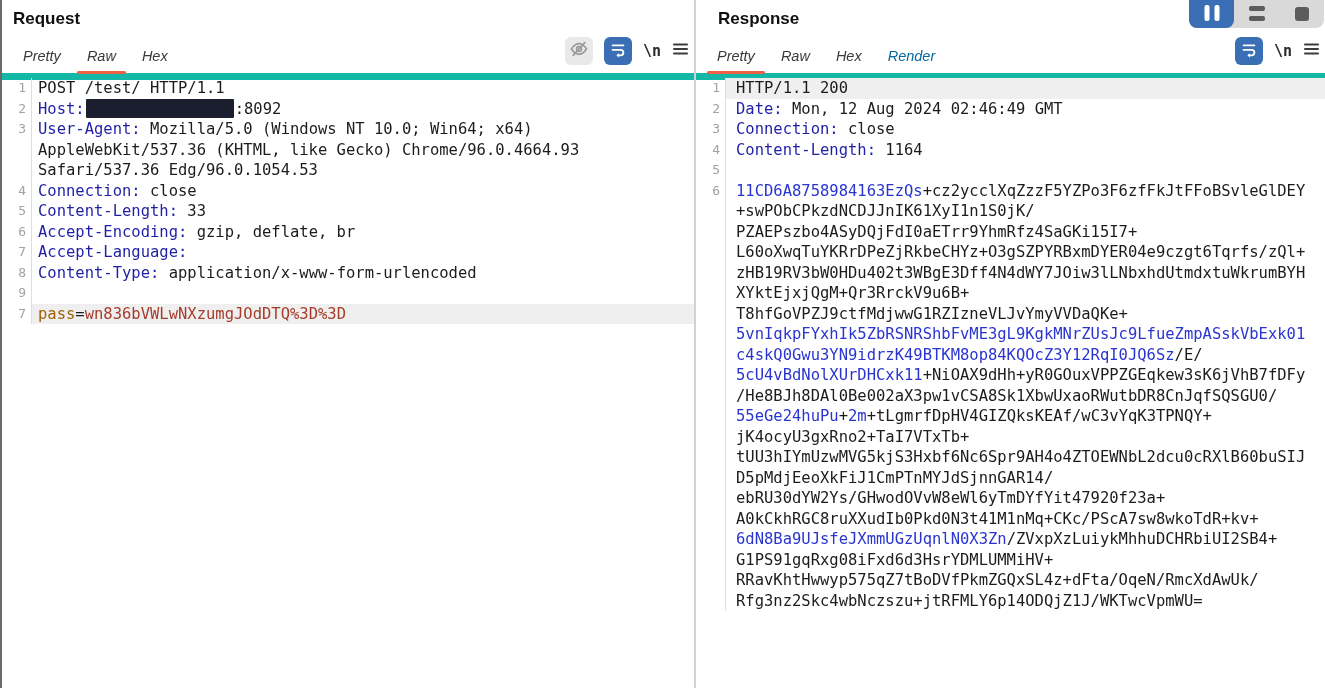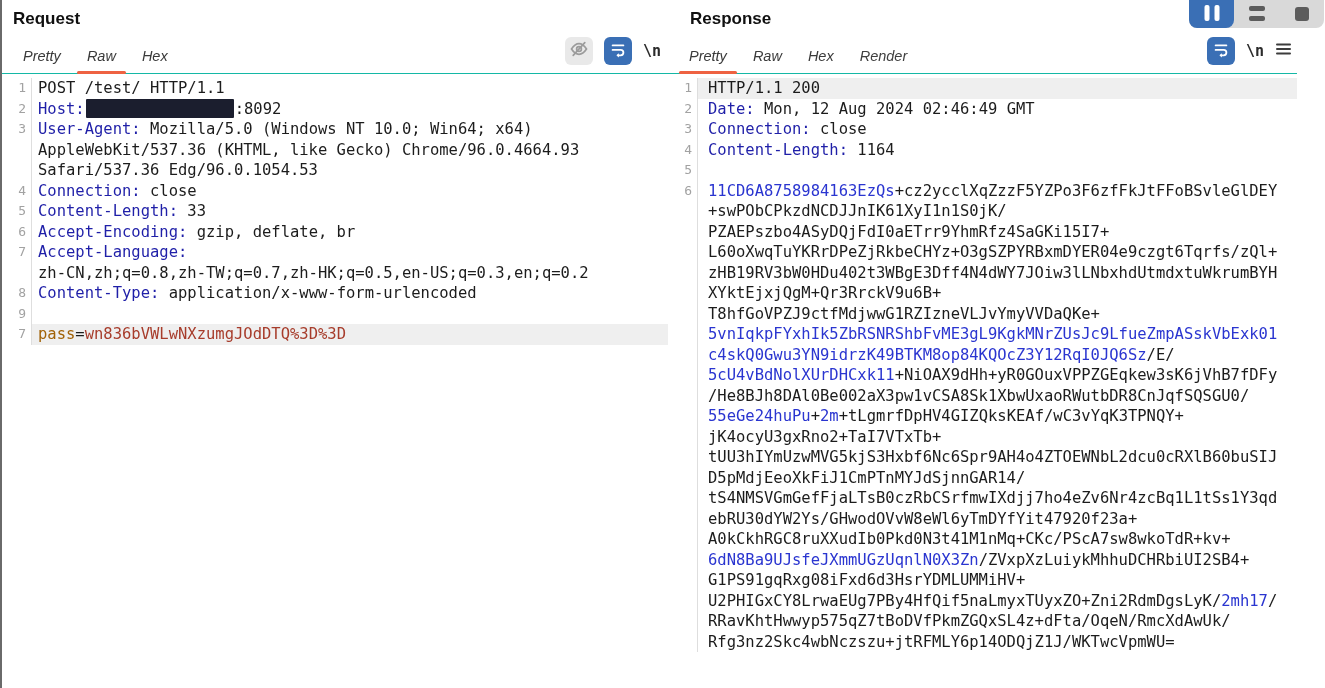--- a/index.html
+++ b/index.html
@@ -4,30 +4,30 @@
 <style>
   html,body{margin:0;padding:0;}
   body{
     width:1325px;height:688px;position:relative;overflow:hidden;
     background:#ffffff;font-family:"Liberation Sans",sans-serif;
     -webkit-font-smoothing:antialiased;
   }
   .page-edge{position:absolute;left:0;top:0;width:2px;height:100%;background:#6a6a6a;}
   .panel{position:absolute;top:0;height:100%;background:#fff;}
   #request-panel{left:2px;width:692px;}
-  #response-panel{left:668px;width:629px;}
+  #response-panel{left:696px;width:629px;}
   .panel-divider{position:absolute;left:694px;top:0;width:2px;height:100%;background:#d2d2d2;}
 
-  .panel-header{position:relative;height:73px;border-bottom:1px solid #14b8a6;}
+  .panel-header{position:relative;height:73px;border-bottom:7px solid #14b8a6;}
   .panel-title{position:absolute;top:9px;left:11px;font-size:17px;font-weight:bold;color:#101010;}
   #response-panel .panel-title{left:22px;}
   .tabs{position:absolute;left:8px;bottom:0;display:flex;align-items:flex-end;}
   .tab{position:relative;font-size:14.5px;color:#3a3a3a;padding:7px 13px 9px;white-space:nowrap;font-style:italic;}
   .tab.active::after{content:"";position:absolute;left:3px;right:3px;bottom:-1px;height:3px;border-radius:2px;background:#ee6242;}
-  .tab.disabled{color:#404040;}
+  .tab.disabled{color:#0369a1;}
 
   .toolbar{position:absolute;right:5px;bottom:8px;display:flex;align-items:center;gap:11px;}
   .icon-chip{width:28px;height:28px;border-radius:6px;display:flex;align-items:center;justify-content:center;flex:0 0 auto;}
   .chip-gray{background:#e9e9e9;}
   .chip-blue{background:#3a6fb5;}
   .nl{font-family:"DejaVu Sans Mono",monospace;font-size:15px;font-weight:bold;color:#2b2b2b;}
 
   .editor{
     position:absolute;top:74px;bottom:0;left:0;right:0;
     font-family:"DejaVu Sans Mono",monospace;font-size:15.5px;line-height:20.5px;
@@ -109,21 +109,20 @@
   <div class="editor" id="request-editor">
       <div class="code-row"><span class="gutter">1</span><span class="row-text"><span class="c-text">POST /test/ HTTP/1.1</span></span></div>
       <div class="code-row"><span class="gutter">2</span><span class="row-text"><span class="c-key">Host:</span><span class="redact" style="width: 148px;"></span><span class="c-text">:8092</span></span></div>
       <div class="code-row"><span class="gutter">3</span><span class="row-text"><span class="c-key">User-Agent:</span><span class="c-text"> Mozilla/5.0 (Windows NT 10.0; Win64; x64)</span></span></div>
       <div class="code-row"><span class="gutter"></span><span class="row-text"><span class="c-text">AppleWebKit/537.36 (KHTML, like Gecko) Chrome/96.0.4664.93</span></span></div>
       <div class="code-row"><span class="gutter"></span><span class="row-text"><span class="c-text">Safari/537.36 Edg/96.0.1054.53</span></span></div>
       <div class="code-row"><span class="gutter">4</span><span class="row-text"><span class="c-key">Connection:</span><span class="c-text"> close</span></span></div>
       <div class="code-row"><span class="gutter">5</span><span class="row-text"><span class="c-key">Content-Length:</span><span class="c-text"> 33</span></span></div>
       <div class="code-row"><span class="gutter">6</span><span class="row-text"><span class="c-key">Accept-Encoding:</span><span class="c-text"> gzip, deflate, br</span></span></div>
       <div class="code-row"><span class="gutter">7</span><span class="row-text"><span class="c-key">Accept-Language:</span></span></div>
-      <div class="code-row"><span class="gutter"></span><span class="row-text"><span class="c-text">zh-CN,zh;q=0.8,zh-TW;q=0.7,zh-HK;q=0.5,en-US;q=0.3,en;q=0.2</span></span></div>
       <div class="code-row"><span class="gutter">8</span><span class="row-text"><span class="c-key">Content-Type:</span><span class="c-text"> application/x-www-form-urlencoded</span></span></div>
       <div class="code-row"><span class="gutter">9</span><span class="row-text"></span></div>
       <div class="code-row hl"><span class="gutter">7</span><span class="row-text"><span class="c-param">pass</span><span class="c-text">=</span><span class="c-value">wn836bVWLwNXzumgJOdDTQ%3D%3D</span></span></div>
     </div>
 </section>
 
 <div class="panel-divider"></div>
 
 <section class="panel" id="response-panel">
   <div class="panel-header">
@@ -170,26 +169,24 @@
       <div class="code-row"><span class="gutter"></span><span class="row-text"><span class="c-text">XYktEjxjQgM+Qr3RrckV9u6B+</span></span></div>
       <div class="code-row"><span class="gutter"></span><span class="row-text"><span class="c-text">T8hfGoVPZJ9ctfMdjwwG1RZIzneVLJvYmyVVDaQKe+</span></span></div>
       <div class="code-row"><span class="gutter"></span><span class="row-text"><span class="c-blue">5vnIqkpFYxhIk5ZbRSNRShbFvME3gL9KgkMNrZUsJc9LfueZmpASskVbExk01</span></span></div>
       <div class="code-row"><span class="gutter"></span><span class="row-text"><span class="c-blue">c4skQ0Gwu3YN9idrzK49BTKM8op84KQOcZ3Y12RqI0JQ6Sz</span><span class="c-text">/E/</span></span></div>
       <div class="code-row"><span class="gutter"></span><span class="row-text"><span class="c-blue">5cU4vBdNolXUrDHCxk11</span><span class="c-text">+NiOAX9dHh+yR0GOuxVPPZGEqkew3sK6jVhB7fDFy</span></span></div>
       <div class="code-row"><span class="gutter"></span><span class="row-text"><span class="c-text">/He8BJh8DAl0Be002aX3pw1vCSA8Sk1XbwUxaoRWutbDR8CnJqfSQSGU0/</span></span></div>
       <div class="code-row"><span class="gutter"></span><span class="row-text"><span class="c-blue">55eGe24huPu</span><span class="c-text">+</span><span class="c-blue">2m</span><span class="c-text">+tLgmrfDpHV4GIZQksKEAf/wC3vYqK3TPNQY+</span></span></div>
       <div class="code-row"><span class="gutter"></span><span class="row-text"><span class="c-text">jK4ocyU3gxRno2+TaI7VTxTb+</span></span></div>
       <div class="code-row"><span class="gutter"></span><span class="row-text"><span class="c-text">tUU3hIYmUzwMVG5kjS3Hxbf6Nc6Spr9AH4o4ZTOEWNbL2dcu0cRXlB60buSIJ</span></span></div>
       <div class="code-row"><span class="gutter"></span><span class="row-text"><span class="c-text">D5pMdjEeoXkFiJ1CmPTnMYJdSjnnGAR14/</span></span></div>
-      <div class="code-row"><span class="gutter"></span><span class="row-text"><span class="c-text">tS4NMSVGmGefFjaLTsB0czRbCSrfmwIXdjj7ho4eZv6Nr4zcBq1L1tSs1Y3qd</span></span></div>
       <div class="code-row"><span class="gutter"></span><span class="row-text"><span class="c-text">ebRU30dYW2Ys/GHwodOVvW8eWl6yTmDYfYit47920f23a+</span></span></div>
       <div class="code-row"><span class="gutter"></span><span class="row-text"><span class="c-text">A0kCkhRGC8ruXXudIb0Pkd0N3t41M1nMq+CKc/PScA7sw8wkoTdR+kv+</span></span></div>
       <div class="code-row"><span class="gutter"></span><span class="row-text"><span class="c-blue">6dN8Ba9UJsfeJXmmUGzUqnlN0X3Zn</span><span class="c-text">/ZVxpXzLuiykMhhuDCHRbiUI2SB4+</span></span></div>
       <div class="code-row"><span class="gutter"></span><span class="row-text"><span class="c-text">G1PS91gqRxg08iFxd6d3HsrYDMLUMMiHV+</span></span></div>
-      <div class="code-row"><span class="gutter"></span><span class="row-text"><span class="c-text">U2PHIGxCY8LrwaEUg7PBy4HfQif5naLmyxTUyxZO+Zni2RdmDgsLyK/</span><span class="c-blue">2mh17</span><span class="c-text">/</span></span></div>
       <div class="code-row"><span class="gutter"></span><span class="row-text"><span class="c-text">RRavKhtHwwyp575qZ7tBoDVfPkmZGQxSL4z+dFta/OqeN/RmcXdAwUk/</span></span></div>
       <div class="code-row"><span class="gutter"></span><span class="row-text"><span class="c-text">Rfg3nz2Skc4wbNczszu+jtRFMLY6p14ODQjZ1J/WKTwcVpmWU=</span></span></div>
     </div>
 </section>
 
 <div id="view-switcher">
   <button class="vs-btn active">
       <span class="vs-icon vs-cols"></span>
     </button>
   <button class="vs-btn">

